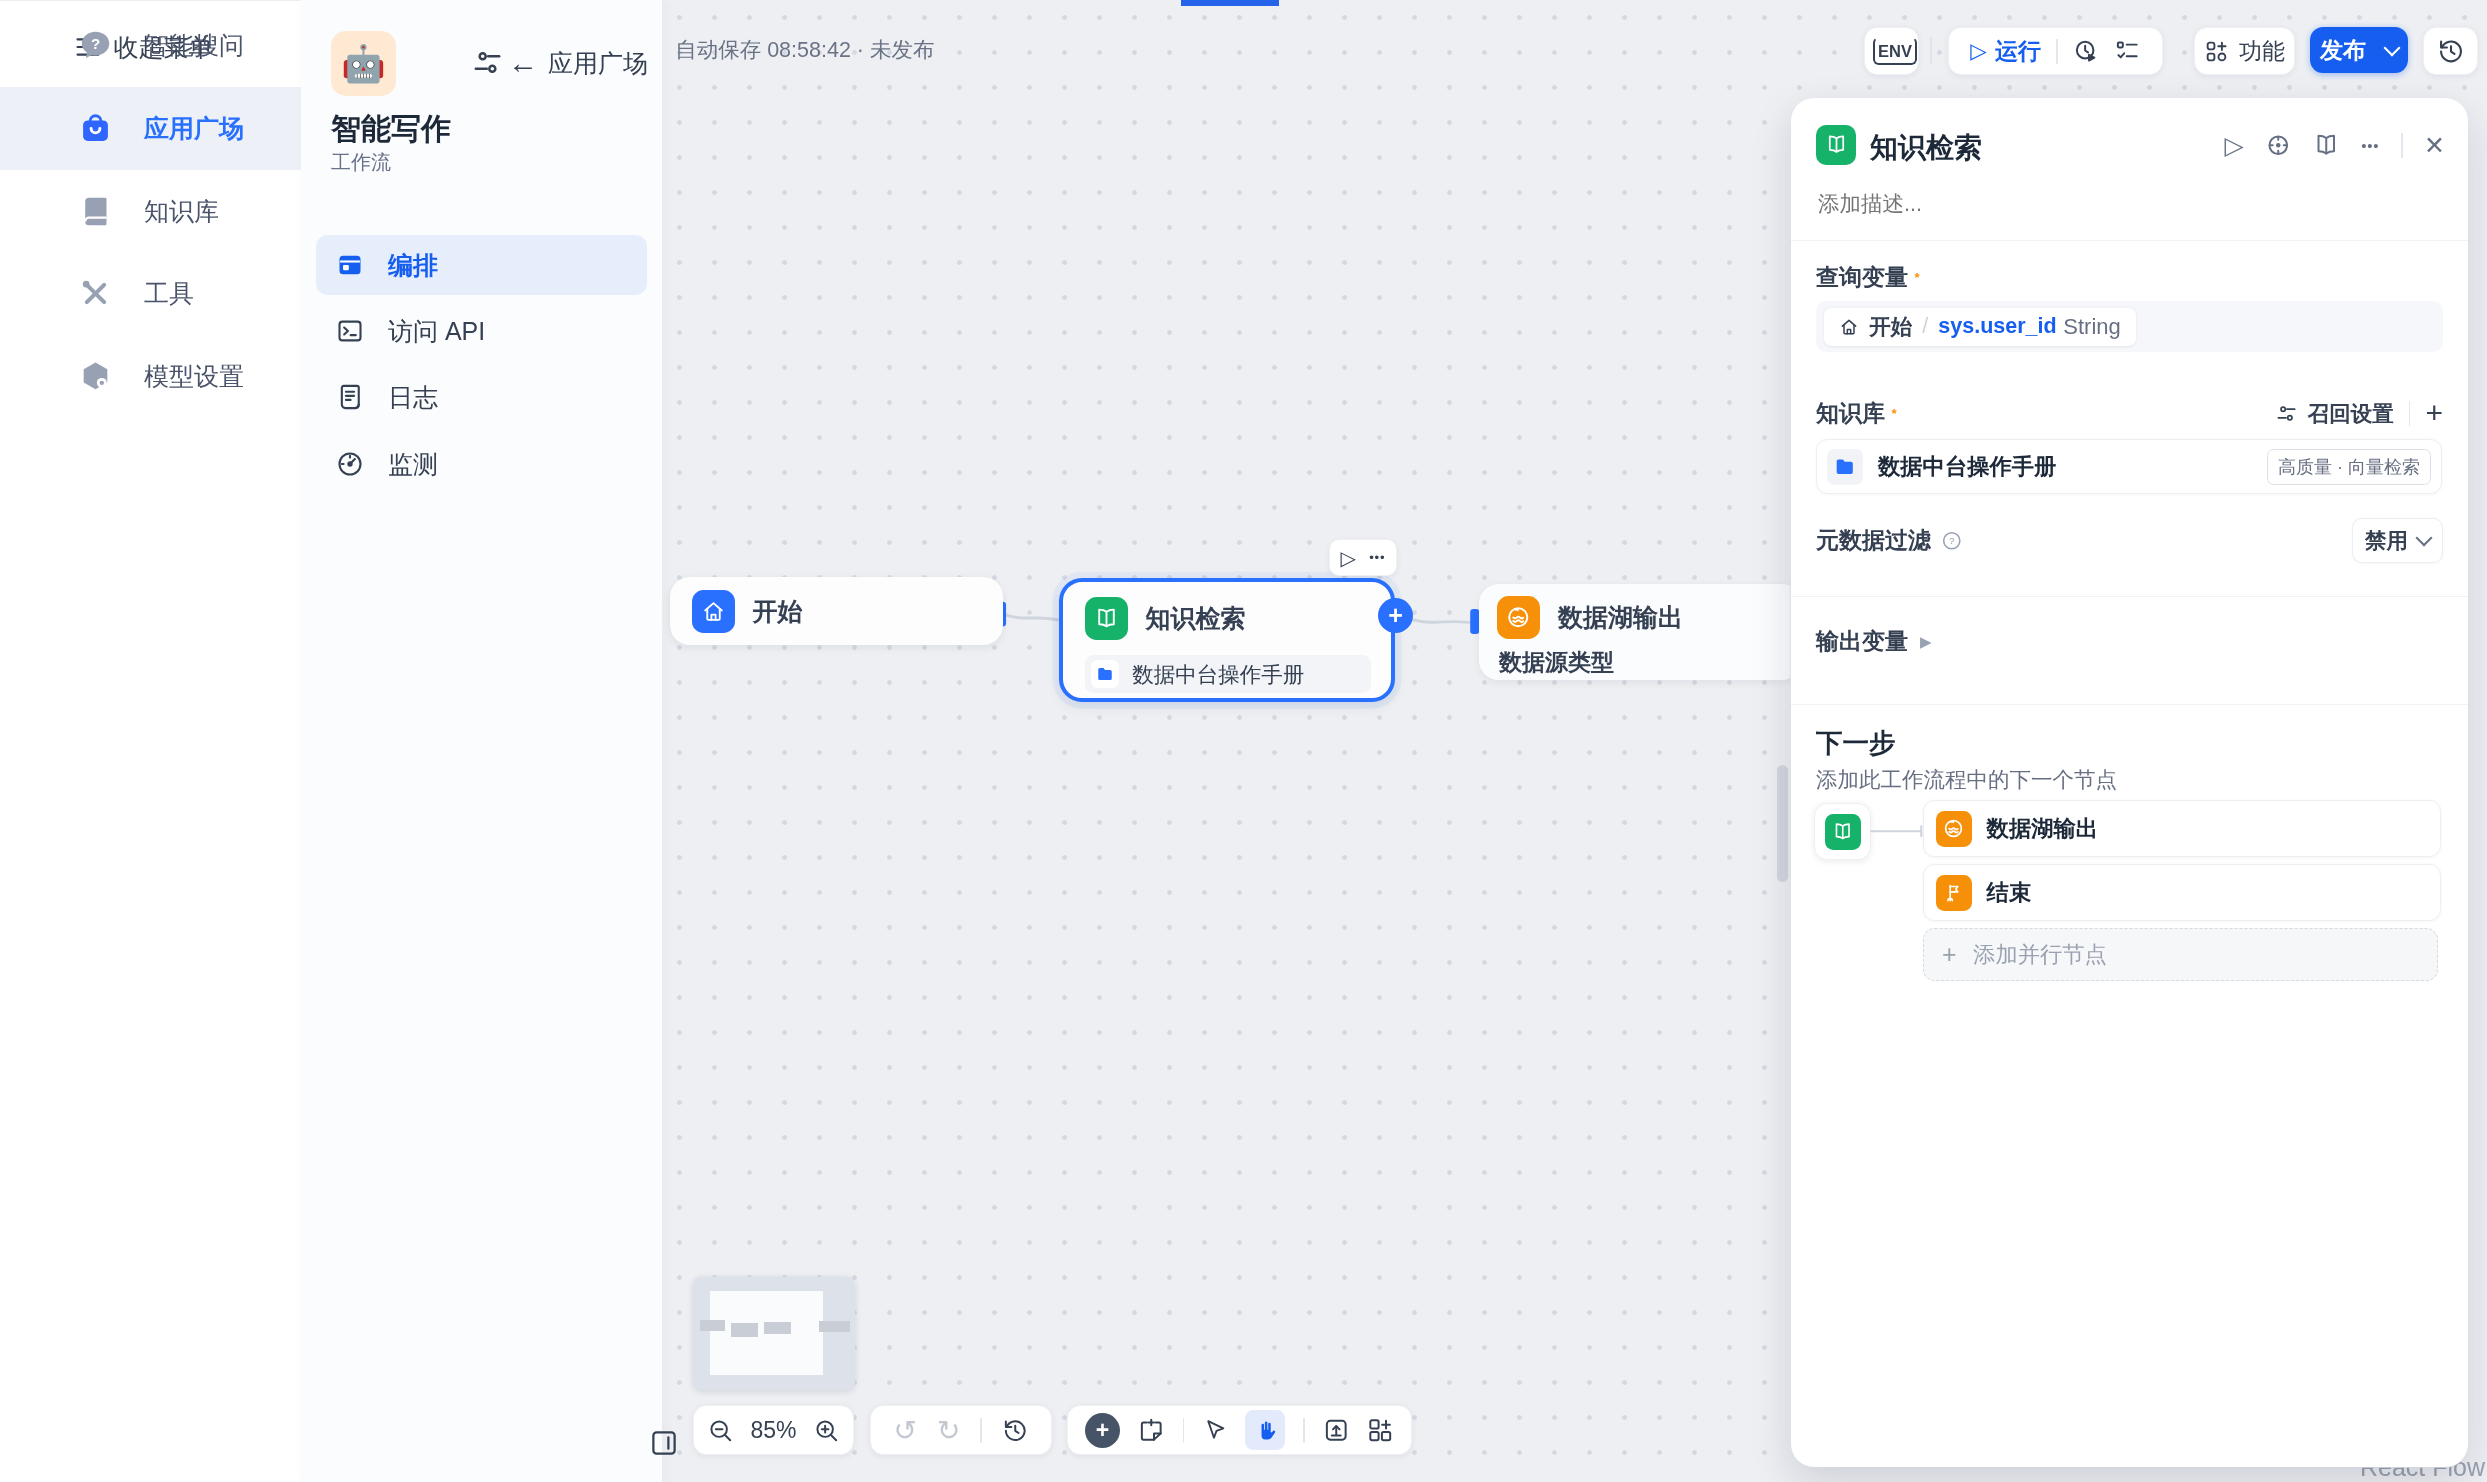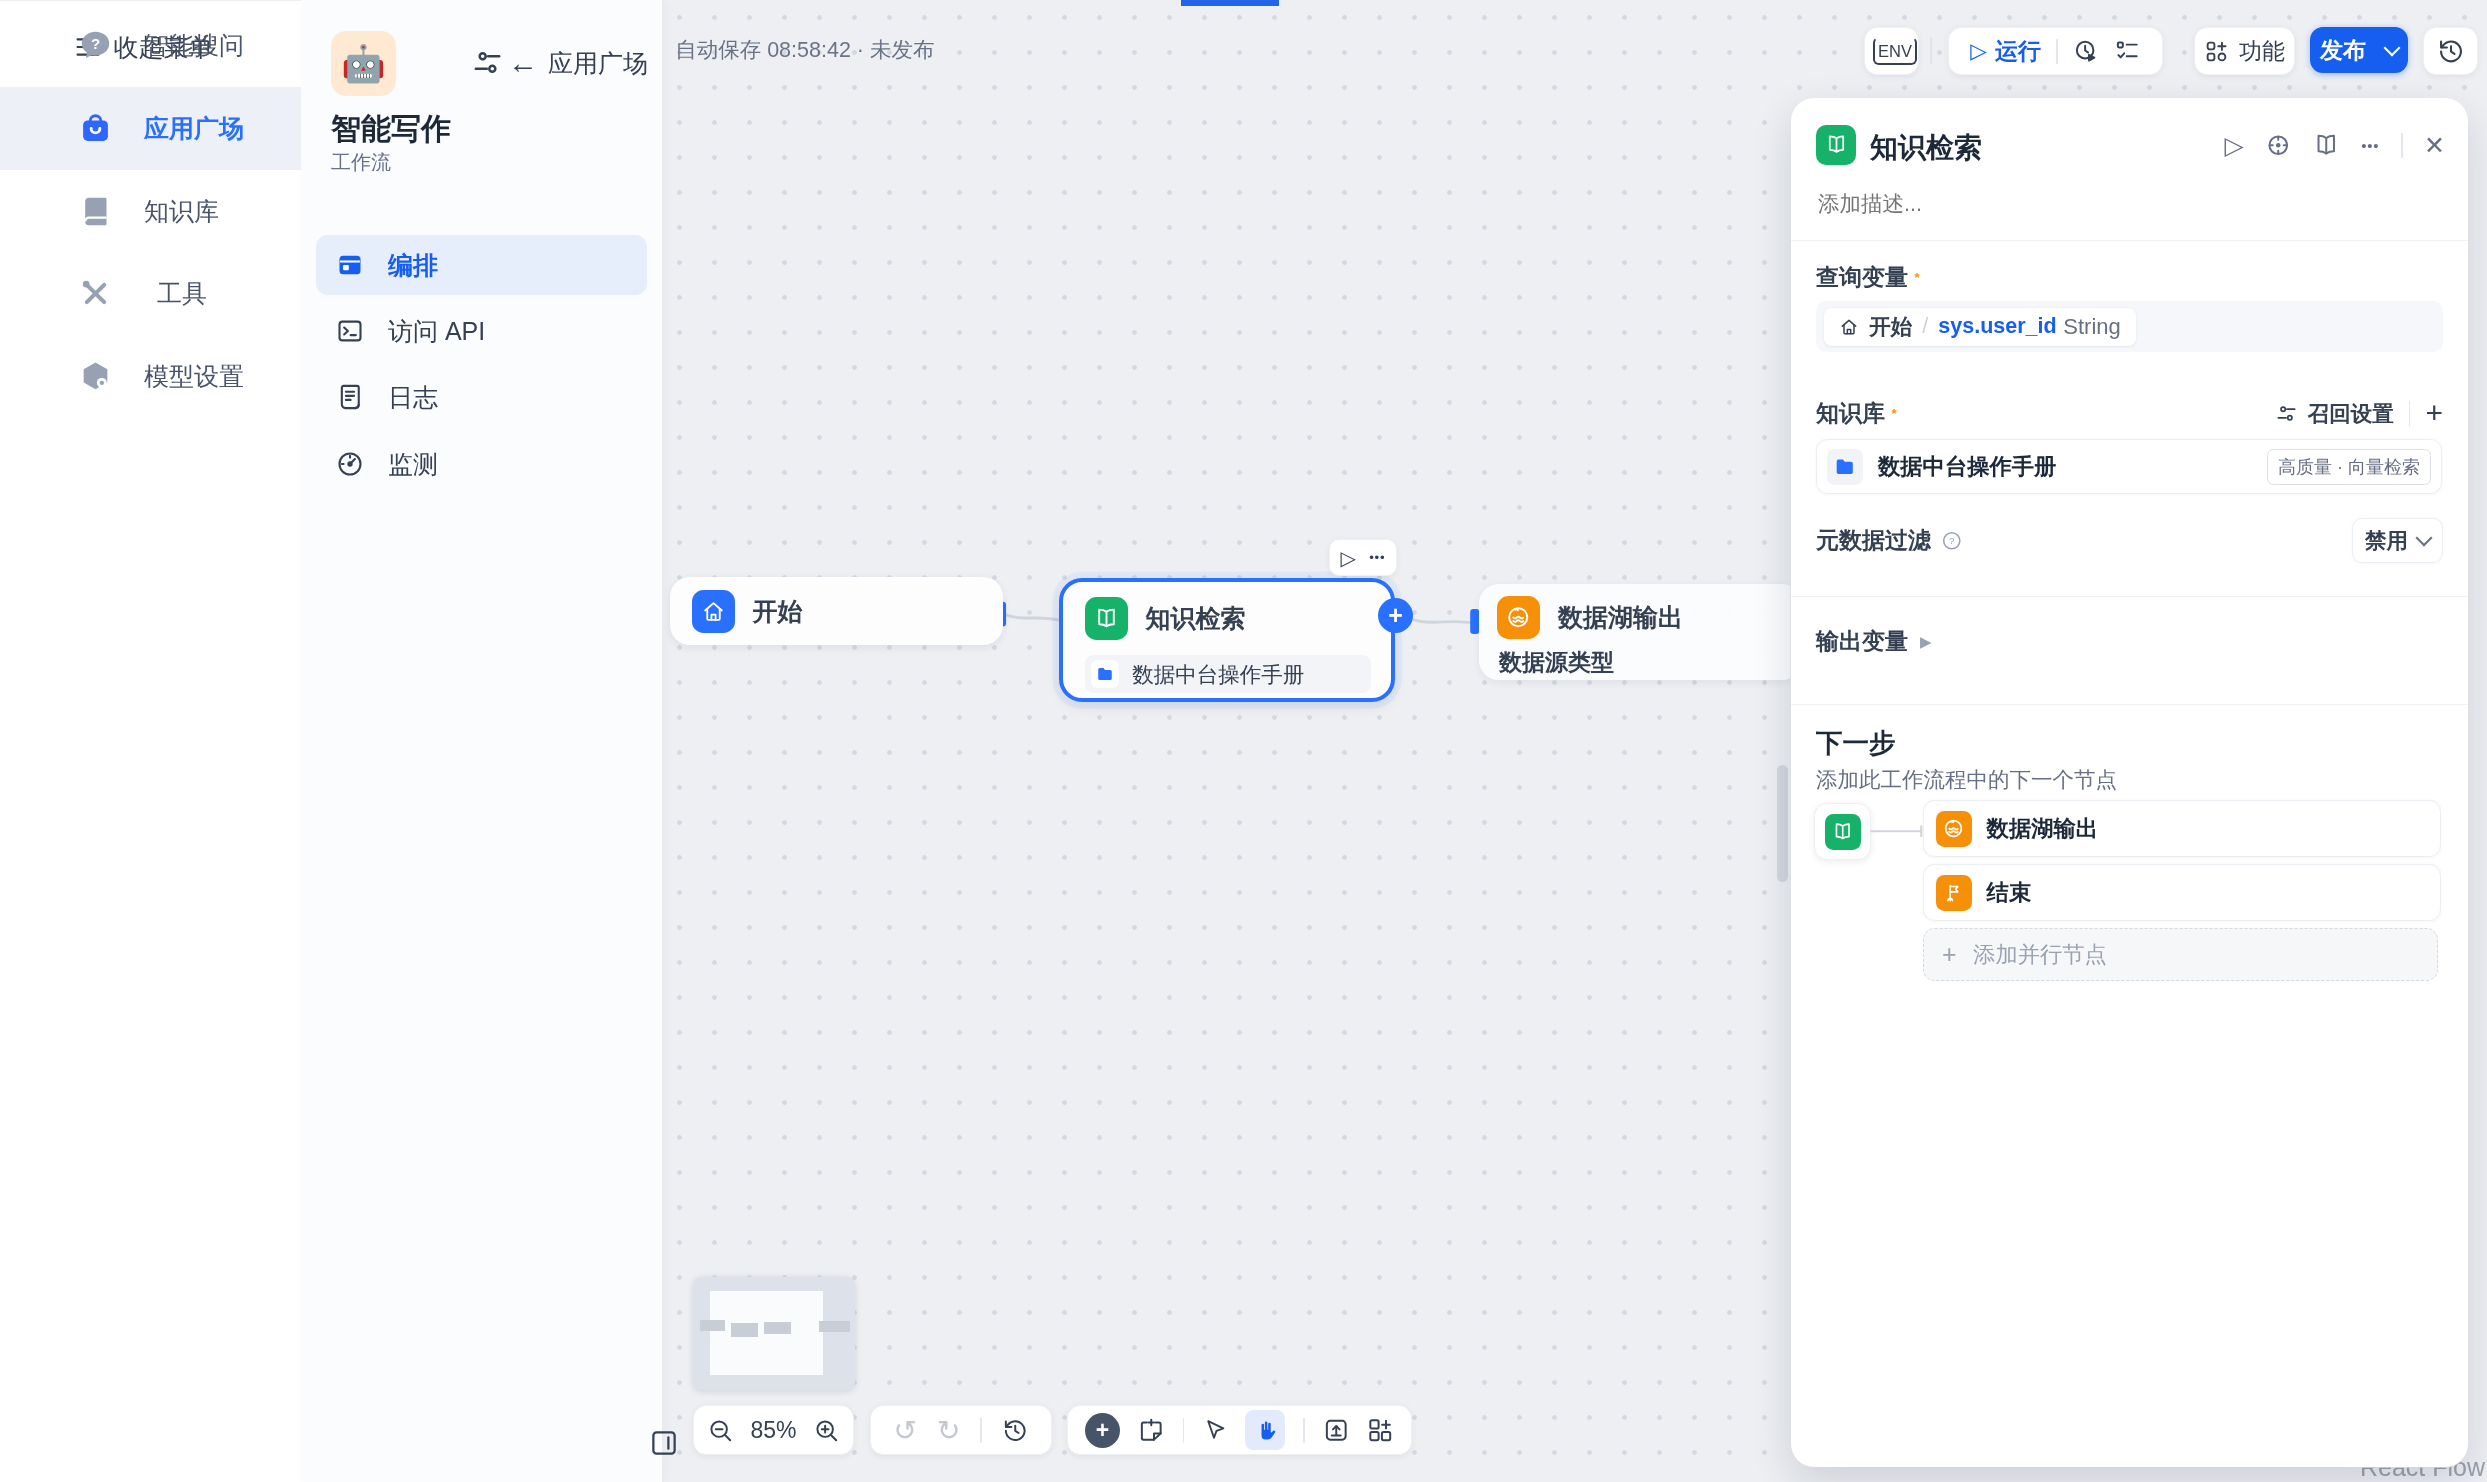--- a/index.html
+++ b/index.html
@@ -201,21 +201,21 @@
           <path d="M17.2 3.5v7M13.7 7h7"></path>
         </svg>
       </span>
   </div>
 
   <div class="abs" style="left:1777px;top:765px;width:10.8px;height:117px;background:#d3d7df;border-radius:5.8px;z-index:4;"></div>
 
   <div class="abs" style="left:2360px;top:1453px;font-size:25px;color:#9aa1ae;z-index:4;">React Flow</div>
 
   <div class="wbtn" style="left:1864px;top:27px;width:53px;height:46px;z-index:6;">
-    <span style="font-size:16.5px;font-weight:normal;color:#354052;border:2.1px solid #354052;border-radius:5.8px;padding:2.5px 3.3px;border-top-color:transparent;border-bottom-color:#354052;margin-left:7px;">ENV</span>
+    <span style="font-size:16.5px;font-weight:bold;color:#354052;border:2.1px solid #354052;border-radius:5.8px;padding:2.5px 3.3px;border-top-color:transparent;border-bottom-color:#354052;margin-left:7px;">ENV</span>
   </div>
   <div class="abs" style="left:1930px;top:37px;width:1.7px;height:26.5px;background:#dfe3ea;z-index:6;"></div>
 
   <div class="wbtn" style="left:1948px;top:27px;width:213px;height:46px;z-index:6;gap:15px;">
     <span class="row" style="gap:8.3px;color:#155eef;">
       <span style="font-size:21.5px;">▷</span>
       <span style="font-size:23px;font-weight:bold;">运行</span>
     </span>
     <span class="tdivider"></span>
     <span style="color:#354052;">
@@ -282,21 +282,21 @@
     </div>
     <div class="nav-item" style="top:170px;">
       <span class="nic">
         <svg viewBox="0 0 24 24" width="33" height="33">
             <path fill="#98a1b3" d="M4.5 4.8A2.8 2.8 0 017.3 2H19a1 1 0 011 1v18a1 1 0 01-1 1H7.3a2.8 2.8 0 01-2.8-2.8z"></path>
             <path d="M4.5 19.2a2.8 2.8 0 012.8-2.7H20" stroke="#fff" stroke-width="1.7" fill="none"></path>
           </svg>
         </span>
       <span class="nlb">知识库</span>
     </div>
-    <div class="nav-item" style="top:252px;gap:13px;">
+    <div class="nav-item" style="top:252px;">
       <span class="nic">
         <svg viewBox="0 0 24 24" width="33" height="33">
             <g fill="#98a1b3">
               <rect x="10.5" y="1.6" width="3" height="20.8" rx="1.5" transform="rotate(45 12 12)"></rect>
               <rect x="10.5" y="1.6" width="3" height="20.8" rx="1.5" transform="rotate(-45 12 12)"></rect>
               <circle cx="5.2" cy="5.2" r="2.4"></circle>
             </g>
           </svg>
         </span>
       <span class="nlb">工具</span>

